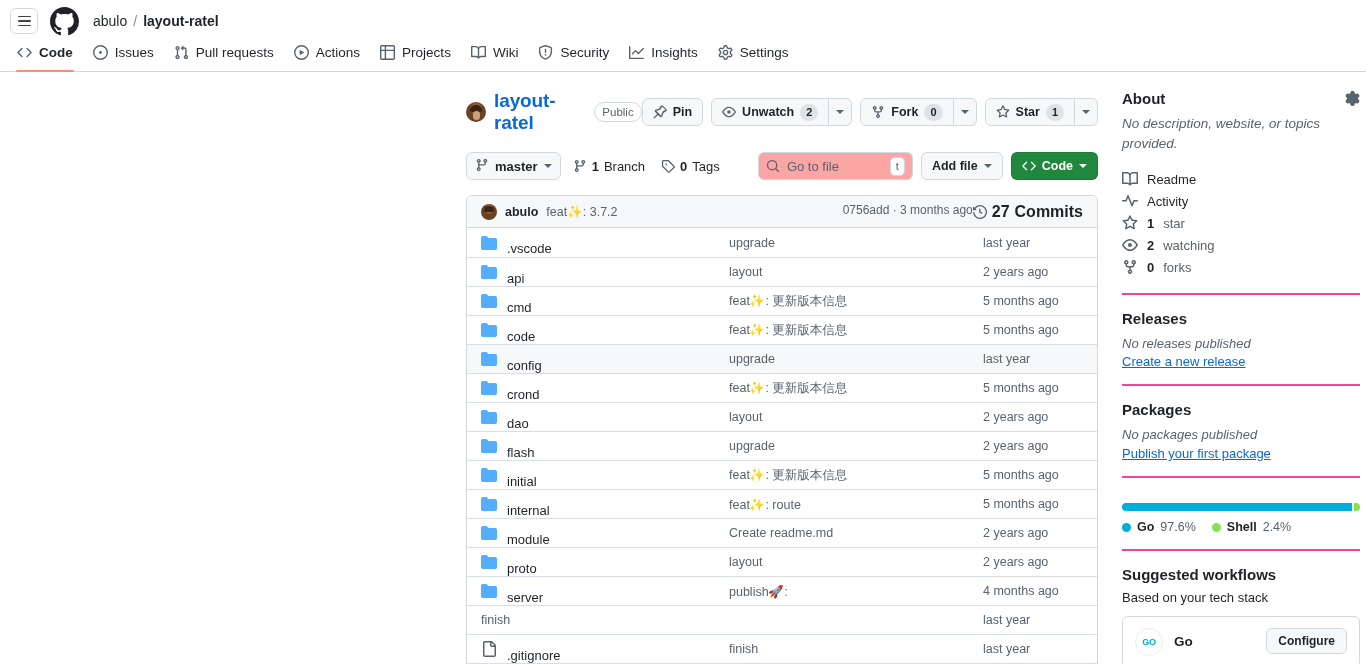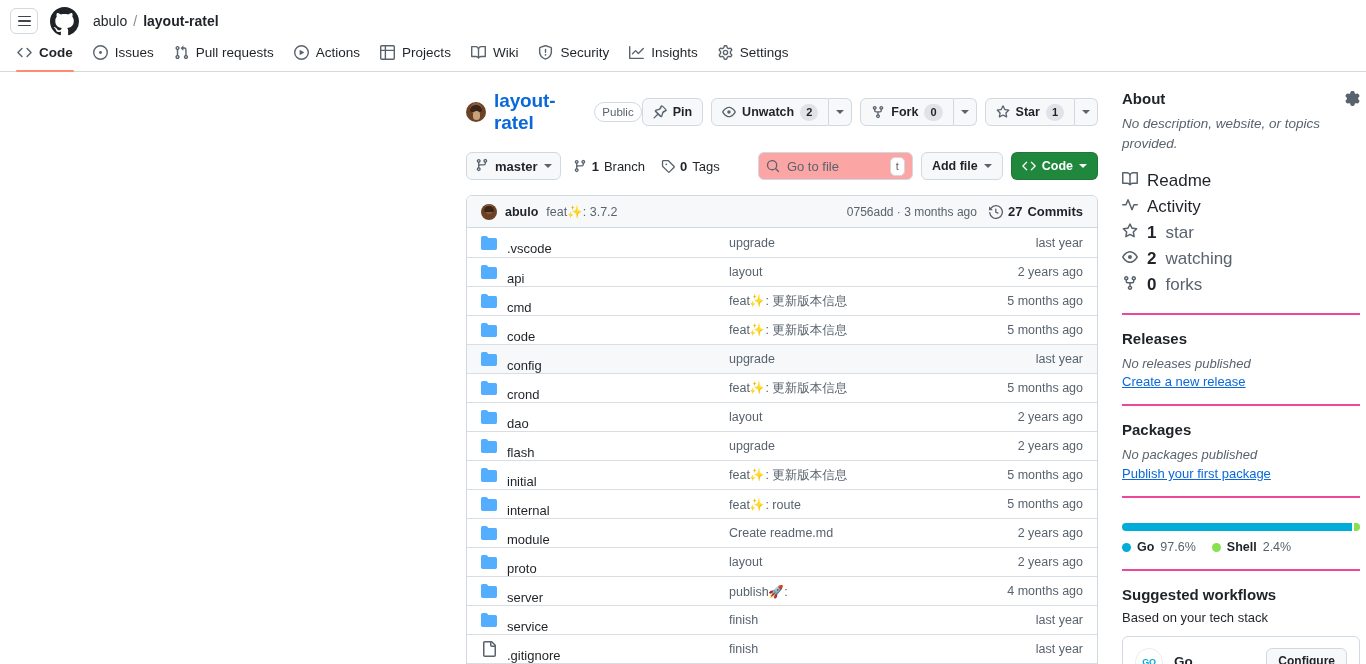--- a/index.html
+++ b/index.html
@@ -210,67 +210,67 @@
     width: 16px; height: 16px; border-radius: 50%;
     background: radial-gradient(circle at 50% 32%, #8a5a3b 0 34%, #6b4226 35% 100%);
     position: relative; overflow: hidden; flex: none; margin-right: 8px;
   }
   .commit-avatar::before {
     content:""; position:absolute; left:3px; top:2px; width:10px; height:6px;
     background:#3b2517; border-radius:5px 5px 2px 2px;
   }
   .commit-author { font-weight: 600; color: #1f2328; cursor: pointer; margin-right: 8px; }
   .commit-msg { color: #59636e; cursor: pointer; }
-  .commit-right { margin-left: auto; display: flex; align-items: center; gap: 12px; color: #59636e; font-size: 12px; }
+  .commit-right { margin-left: auto; display: flex; color: #59636e; font-size: 12px; }
   .commit-sha { cursor: pointer; }
   .commits-count { display: inline-flex; align-items: center; gap: 5px; color: #1f2328; cursor: pointer; }
-  .commits-count b { font-weight: 600; font-size: 13px; }
+  .commits-count b { font-weight: 600; font-size: 16px; }
 
   .file-row {
     display: flex; align-items: center;
     height: 29px; padding: 0 14px;
     border-top: 1px solid #d8dee4;
     font-size: 13px;
     cursor: pointer;
   }
   .file-row:first-of-type { border-top: none; }
   .file-row.hovered { background: #f6f8fa; }
   .file-row .fname {
     width: 248px; display: flex; align-items: center; gap: 10px;
     overflow: hidden; white-space: nowrap;
   }
   .file-row .fname .label { color: #1f2328; margin-top: 12px; }
   .file-row .fmsg {
     flex: 1; color: #59636e; font-size: 12.5px;
     overflow: hidden; white-space: nowrap; text-overflow: ellipsis;
   }
   .file-row .ftime {
-    width: 100px; text-align: right; color: #59636e; font-size: 12.5px;
+    width: 100px; text-align: left; color: #59636e; font-size: 12.5px;
     white-space: nowrap;
   }
   .ico-folder { color: #54aeff; display: inline-flex; flex: none; }
   .ico-file { color: #59636e; display: inline-flex; flex: none; }
 
   
   .side-col { padding-top: 18px; }
   .side-sect { padding-bottom: 15px; }
   .side-sect + .side-sect { border-top: 2px solid #ec4899; padding-top: 15px; }
   .side-head {
     display: flex; align-items: center;
     font-size: 15px; font-weight: 600; color: #1f2328;
     margin-bottom: 7px;
   }
   .side-head .gear { margin-left: auto; color: #59636e; cursor: pointer; display: inline-flex; }
   .side-desc {
     font-style: italic; color: #59636e; font-size: 13.5px;
     line-height: 1.5; margin-bottom: 13px;
   }
   .side-link {
-    display: flex; align-items: flex-start; gap: 9px;
-    font-size: 17px; color: #1f2328; cursor: pointer;
+    display: flex; align-items: flex-end; gap: 9px;
+    font-size: 13px; color: #1f2328; cursor: pointer;
     padding: 3px 0;
   }
   .side-link .ico { color: #59636e; display: inline-flex; flex: none; width: 16px; }
   .side-link b { font-weight: 600; }
   .side-link span.dim { color: #59636e; }
   .side-text { font-size: 13px; color: #59636e; line-height: 1.6; font-style: italic; }
   .side-a { font-size: 13px; color: #0969da; text-decoration: underline; cursor: pointer; display: block; }
 
   .lang-bar {
     display: flex; height: 8px; border-radius: 6px;
@@ -718,28 +718,20 @@
                   <svg width="16" height="16" viewBox="0 0 16 16" fill="currentColor">
                     <path d="M1.75 1A1.75 1.75 0 0 0 0 2.75v10.5C0 14.216.784 15 1.75 15h12.5A1.75 1.75 0 0 0 16 13.25v-8.5A1.75 1.75 0 0 0 14.25 3H7.5a.25.25 0 0 1-.2-.1l-.9-1.2C6.07 1.26 5.55 1 5 1H1.75Z"></path>
                   </svg>
                 </span>
                 <span class="label">server</span>
               </div>
               <div class="fmsg">publish🚀:</div>
               <div class="ftime">4 months ago</div>
             </div>
             <div class="file-row">
-              <div class="fname">
-                <span class="ico-folder">
-                  <svg width="16" height="16" viewBox="0 0 16 16" fill="currentColor">
-                    <path d="M1.75 1A1.75 1.75 0 0 0 0 2.75v10.5C0 14.216.784 15 1.75 15h12.5A1.75 1.75 0 0 0 16 13.25v-8.5A1.75 1.75 0 0 0 14.25 3H7.5a.25.25 0 0 1-.2-.1l-.9-1.2C6.07 1.26 5.55 1 5 1H1.75Z"></path>
-                  </svg>
-                </span>
-                <span class="label">service</span>
-              </div>
               <div class="fmsg">finish</div>
               <div class="ftime">last year</div>
             </div>
             <div class="file-row">
               <div class="fname">
                 <span class="ico-file">
                   <svg width="16" height="16" viewBox="0 0 16 16" fill="currentColor">
                     <path d="M2 1.75C2 .784 2.784 0 3.75 0h6.586c.464 0 .909.184 1.237.513l2.914 2.914c.329.328.513.773.513 1.237v9.586A1.75 1.75 0 0 1 13.25 16h-9.5A1.75 1.75 0 0 1 2 14.25Zm1.75-.25a.25.25 0 0 0-.25.25v12.5c0 .138.112.25.25.25h9.5a.25.25 0 0 0 .25-.25V6h-2.75A1.75 1.75 0 0 1 9 4.25V1.5Zm6.75.062V4.25c0 .138.112.25.25.25h2.688l-.011-.013-2.914-2.914-.013-.011Z"></path>
                   </svg>
                 </span>

